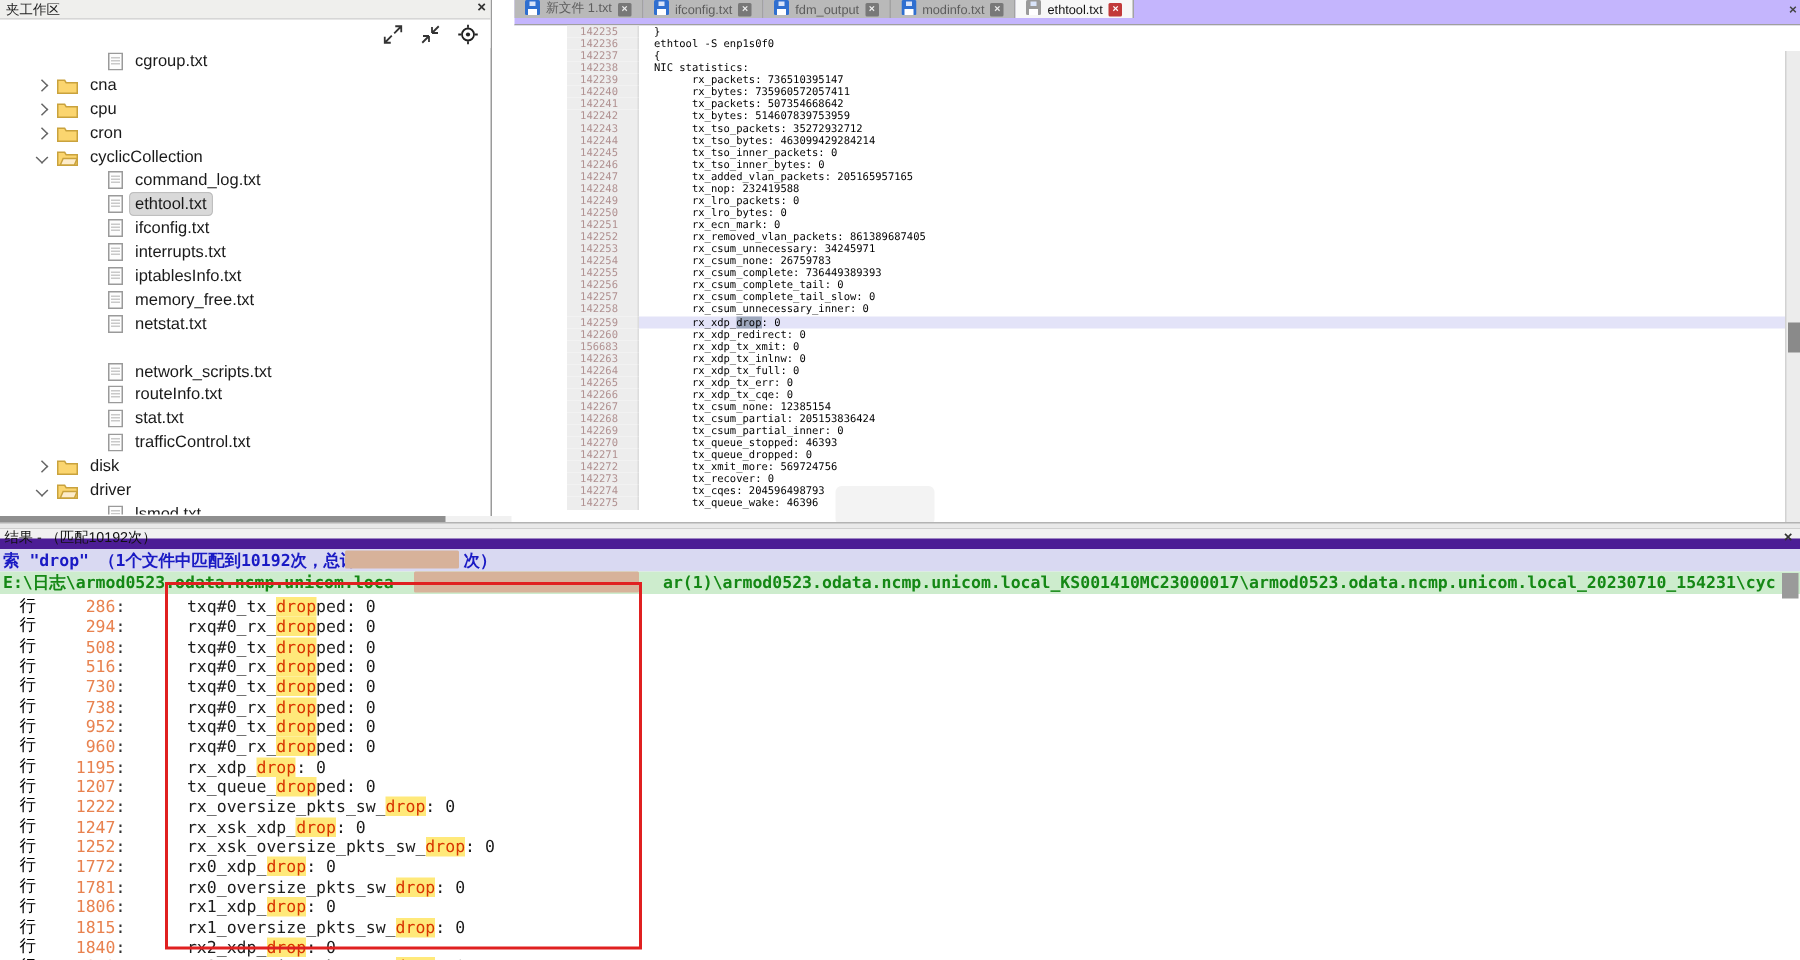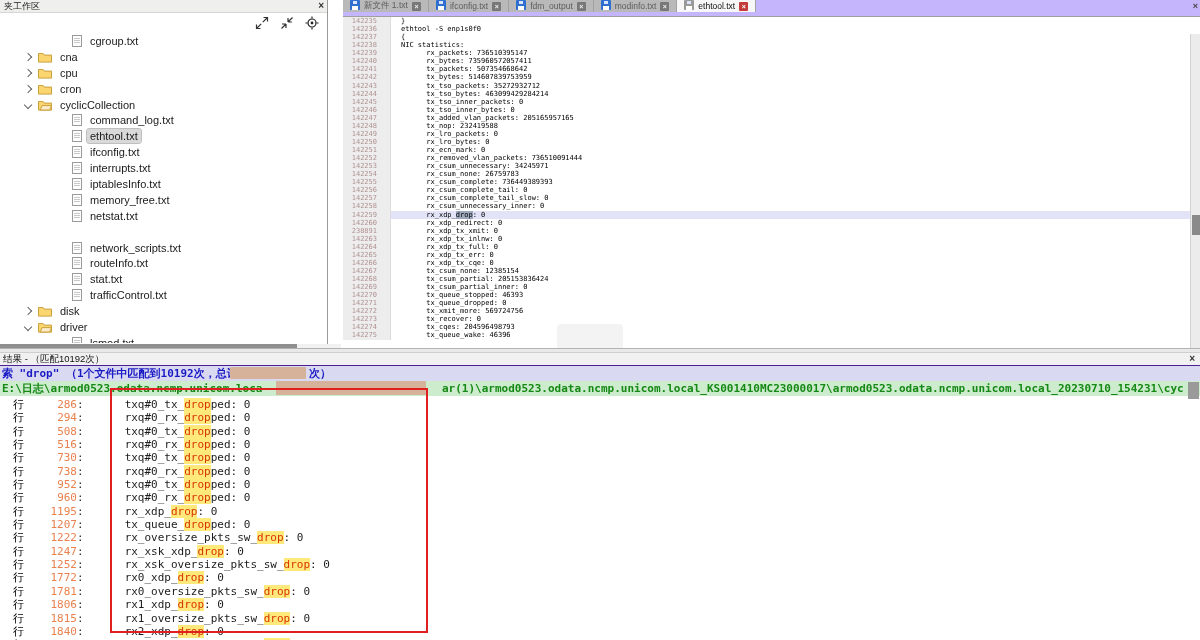--- a/index.html
+++ b/index.html
@@ -44,38 +44,38 @@
   .tab-close { width:9px; height:9px; font-size:7px; line-height:9px; text-align:center;
                background:#787878; color:#eee; border-radius:1px; font-weight:bold; }
   .tab.active .tab-close { background:#c23a3a; color:#fff; }
   .tabbar-close { position:absolute; right:2px; top:2px; font-size:9px; line-height:9px;
                   color:#444; font-weight:bold; }
   #editor-body { position:absolute; left:0; top:17px; right:0; bottom:0; background:#fff;
                  overflow:hidden; }
   .eline { display:flex; height:8.07px; line-height:8.2px;
            font-family:"DejaVu Sans Mono", monospace; font-size:7px; white-space:pre; }
   .eline .num { flex:0 0 48px; width:48px; text-align:right; padding-right:13px;
-                background:#ededed; border-right:1px solid #dcdcdc; color:#b19191; }
+                background:#ededed; border-right:1px solid #dcdcdc; color:#b19191;margin-left:35px; }
   .eline .body { flex:1; padding-left:10px; color:#000; }
   .eline.current .body { background:#e3e3f8; }
   .ematch { background:#9ea8bd; }
   .vscroll { position:absolute; right:0; top:17px; width:10px; bottom:0;
              background:#ececec; border-left:1px solid #d2d2d2; }
   .vthumb { position:absolute; left:1px; top:181px; width:8px; height:20px; background:#8a8a8a; }
   .smudge { position:absolute; left:214px; top:307px; width:66px; height:26px;
             background:rgba(242,242,242,0.92); border-radius:4px; }
 
   
   #splitter { position:absolute; left:0; top:348px; width:1200px; height:5px;
               background:#e9e9e9; border-top:1px solid #b3b3b3; border-bottom:1px solid #cfcfcf; }
 
   
   #results-panel { position:absolute; left:0; top:353px; width:1200px; height:287px;
                    background:#fff; overflow:hidden; }
-  .results-header { height:13px; background:#f1f1f1; border-bottom:1px solid #4c1d95;
+  .results-header { height:13px; background:#f1f1f1; border-bottom:7px solid #4c1d95;
                     font-size:9.5px; line-height:12px; padding:0 3px; color:#111; position:relative; }
   .results-close { position:absolute; right:5px; top:0; font-size:10px; line-height:12px;
                    color:#333; font-weight:bold; }
   .search-line { position:absolute; left:0; top:13px; width:1200px; height:15px;
                  background:#d9d9f2; color:#1a1ac4; font-weight:bold;
                  font-family:"DejaVu Sans Mono", monospace; font-size:11px; line-height:15px;
                  white-space:pre; }
   .search-line .seg { position:absolute; top:0; }
   .path-line { position:absolute; left:0; top:28px; width:1200px; height:15px;
                background:#cdeccd; color:#158815; font-weight:bold;
@@ -370,30 +370,30 @@
           <div class="eline"><span class="num">142242</span><span class="body">      tx_bytes: 514607839753959</span></div>
           <div class="eline"><span class="num">142243</span><span class="body">      tx_tso_packets: 35272932712</span></div>
           <div class="eline"><span class="num">142244</span><span class="body">      tx_tso_bytes: 463099429284214</span></div>
           <div class="eline"><span class="num">142245</span><span class="body">      tx_tso_inner_packets: 0</span></div>
           <div class="eline"><span class="num">142246</span><span class="body">      tx_tso_inner_bytes: 0</span></div>
           <div class="eline"><span class="num">142247</span><span class="body">      tx_added_vlan_packets: 205165957165</span></div>
           <div class="eline"><span class="num">142248</span><span class="body">      tx_nop: 232419588</span></div>
           <div class="eline"><span class="num">142249</span><span class="body">      rx_lro_packets: 0</span></div>
           <div class="eline"><span class="num">142250</span><span class="body">      rx_lro_bytes: 0</span></div>
           <div class="eline"><span class="num">142251</span><span class="body">      rx_ecn_mark: 0</span></div>
-          <div class="eline"><span class="num">142252</span><span class="body">      rx_removed_vlan_packets: 736510091444</span></div>
+          <div class="eline"><span class="num">142252</span><span class="body">      rx_removed_vlan_packets: 861389687405</span></div>
           <div class="eline"><span class="num">142253</span><span class="body">      rx_csum_unnecessary: 34245971</span></div>
           <div class="eline"><span class="num">142254</span><span class="body">      rx_csum_none: 26759783</span></div>
           <div class="eline"><span class="num">142255</span><span class="body">      rx_csum_complete: 736449389393</span></div>
           <div class="eline"><span class="num">142256</span><span class="body">      rx_csum_complete_tail: 0</span></div>
           <div class="eline"><span class="num">142257</span><span class="body">      rx_csum_complete_tail_slow: 0</span></div>
           <div class="eline"><span class="num">142258</span><span class="body">      rx_csum_unnecessary_inner: 0</span></div>
           <div class="eline current"><span class="num">142259</span><span class="body"><span>      rx_xdp_</span><span class="ematch">drop</span><span>: 0</span></span></div>
           <div class="eline"><span class="num">142260</span><span class="body">      rx_xdp_redirect: 0</span></div>
-          <div class="eline"><span class="num">238891</span><span class="body">      rx_xdp_tx_xmit: 0</span></div>
+          <div class="eline"><span class="num">156683</span><span class="body">      rx_xdp_tx_xmit: 0</span></div>
           <div class="eline"><span class="num">142263</span><span class="body">      rx_xdp_tx_inlnw: 0</span></div>
           <div class="eline"><span class="num">142264</span><span class="body">      rx_xdp_tx_full: 0</span></div>
           <div class="eline"><span class="num">142265</span><span class="body">      rx_xdp_tx_err: 0</span></div>
           <div class="eline"><span class="num">142266</span><span class="body">      rx_xdp_tx_cqe: 0</span></div>
           <div class="eline"><span class="num">142267</span><span class="body">      tx_csum_none: 12385154</span></div>
           <div class="eline"><span class="num">142268</span><span class="body">      tx_csum_partial: 205153836424</span></div>
           <div class="eline"><span class="num">142269</span><span class="body">      tx_csum_partial_inner: 0</span></div>
           <div class="eline"><span class="num">142270</span><span class="body">      tx_queue_stopped: 46393</span></div>
           <div class="eline"><span class="num">142271</span><span class="body">      tx_queue_dropped: 0</span></div>
           <div class="eline"><span class="num">142272</span><span class="body">      tx_xmit_more: 569724756</span></div>

